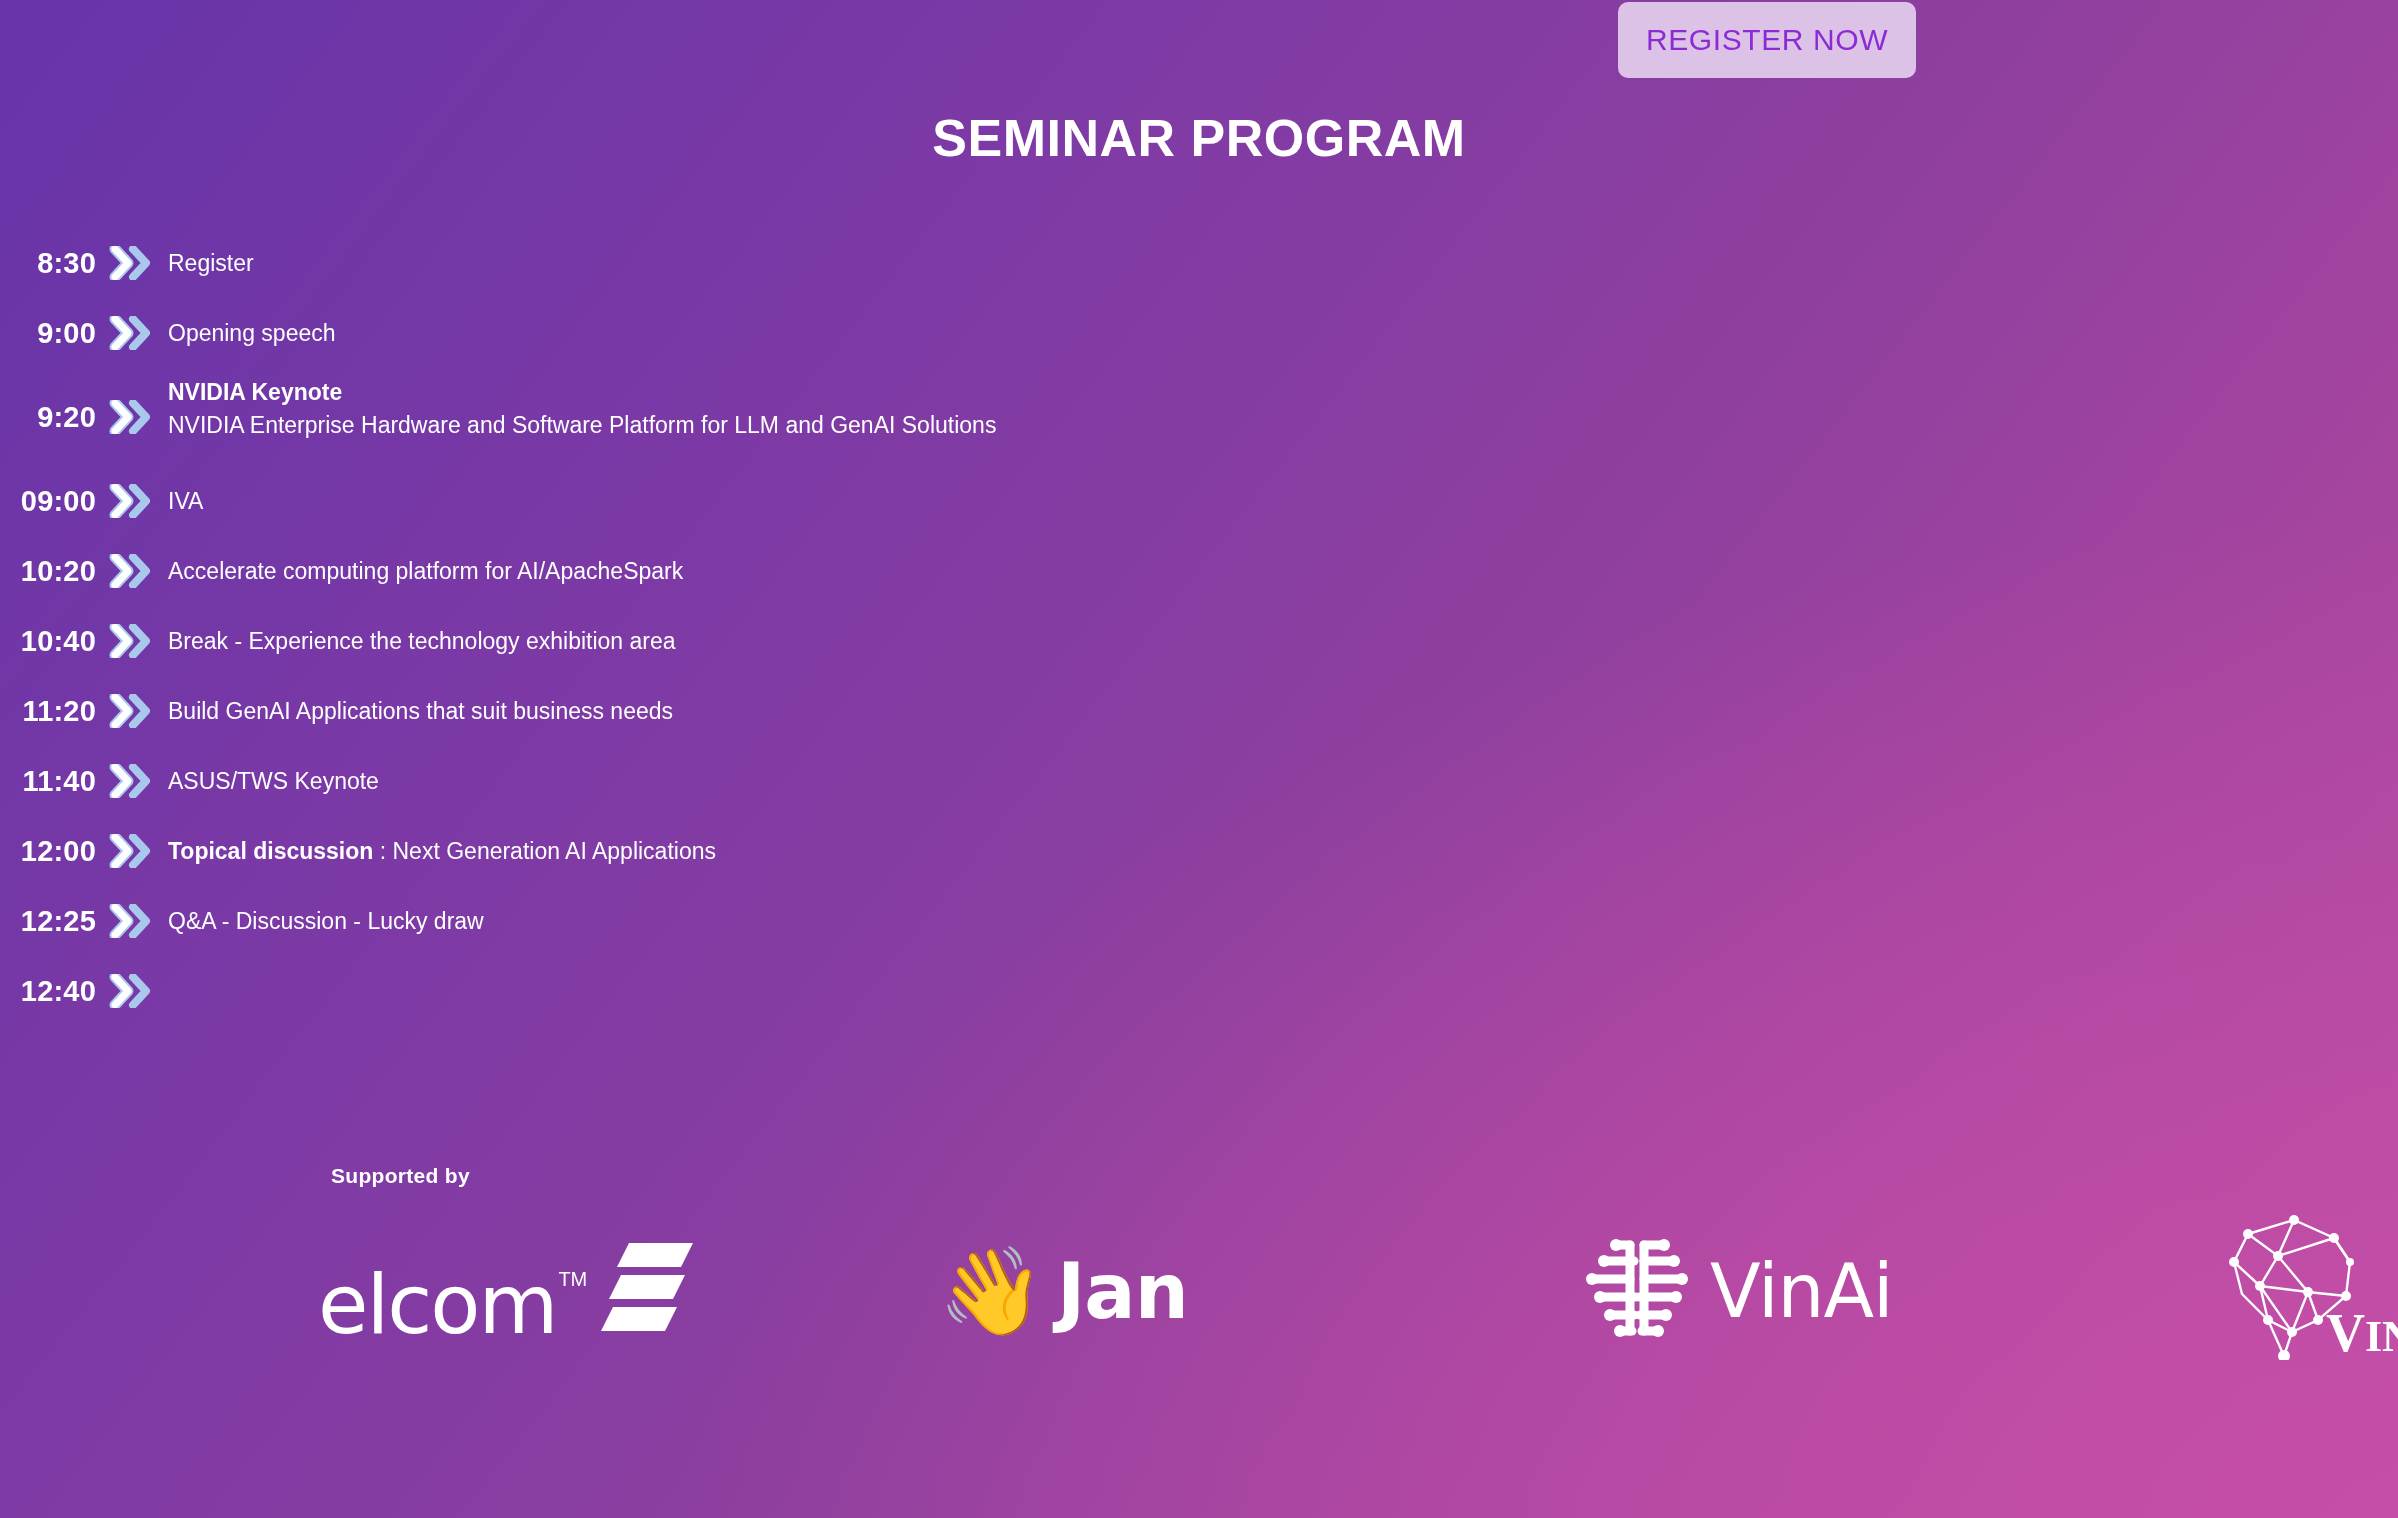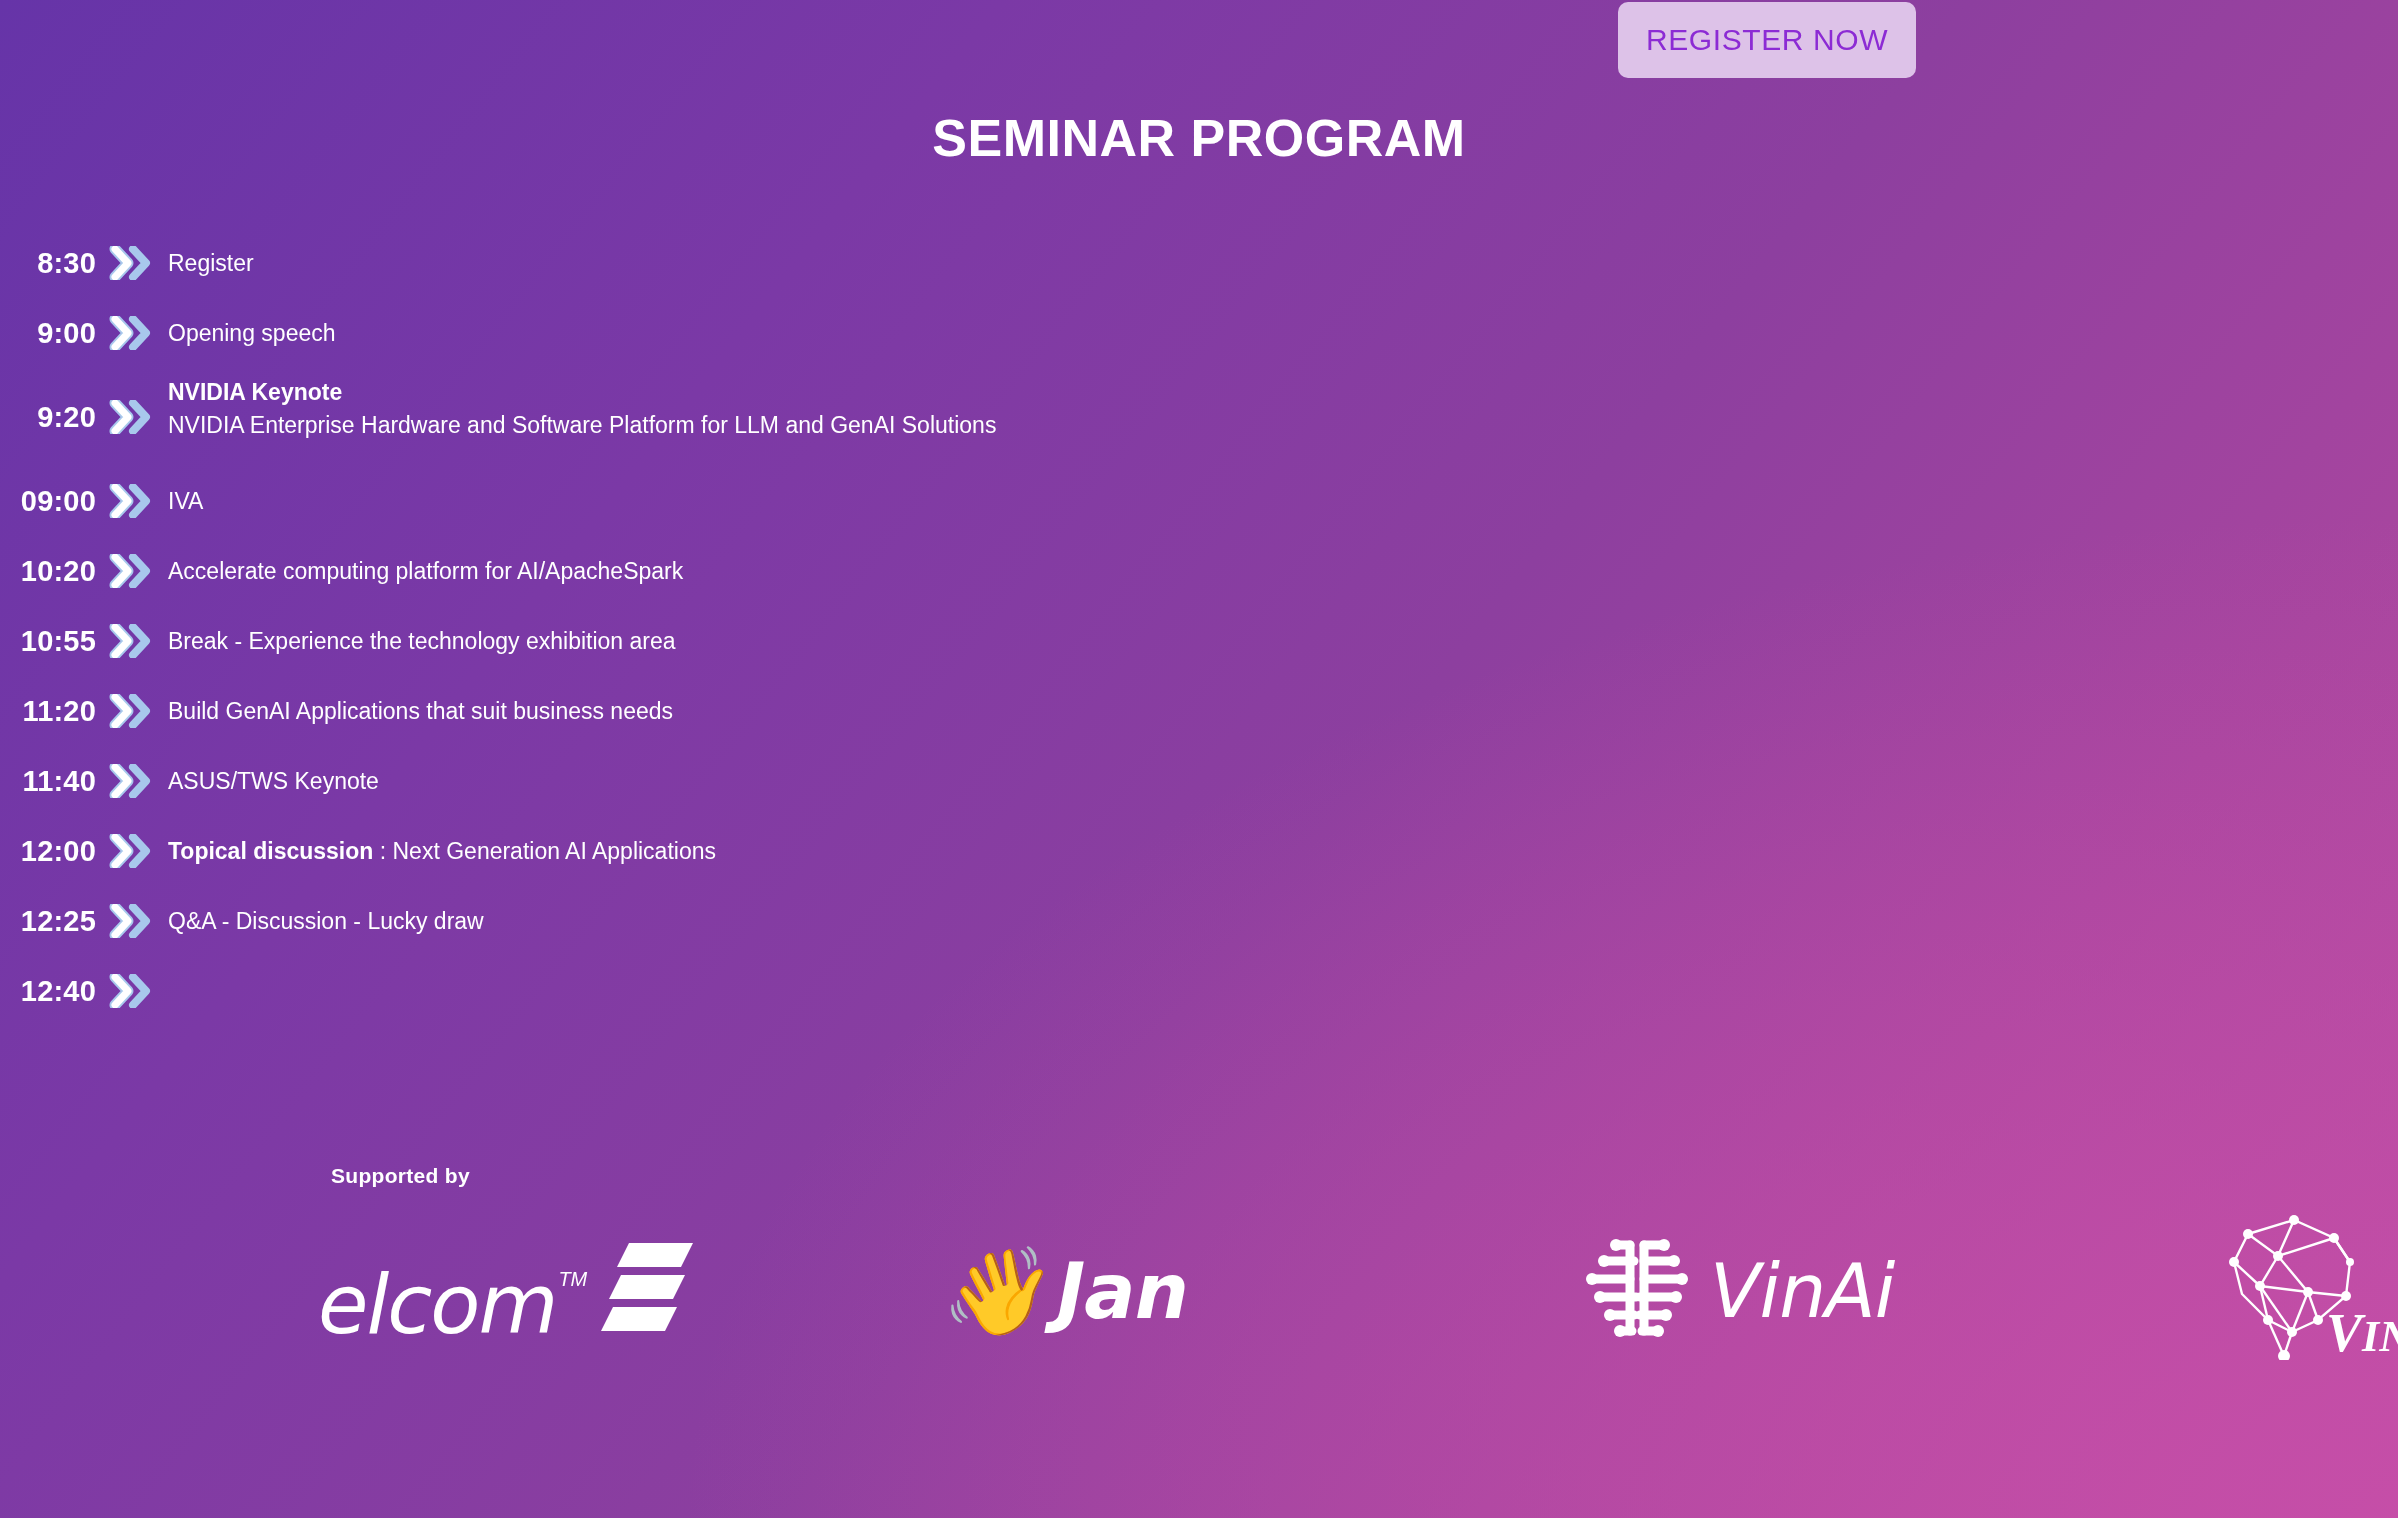--- a/index.html
+++ b/index.html
@@ -131,21 +131,20 @@
   }
 
   .logo-strip {
     position: absolute;
     left: 300px;
     top: 1216px;
     width: 1900px;
     height: 150px;
     display: flex;
     align-items: center;
-    font-style: italic;
   }
   .logo-slot {
     flex: 0 0 auto;
     display: flex;
     align-items: center;
     height: 150px;
   }
   .logo-slot.elcom  { width: 490px; padding-left: 18px; }
   .logo-slot.jan    { width: 480px; padding-left: 130px; }
   .logo-slot.vinai  { width: 470px; padding-left: 160px; }
@@ -269,21 +268,21 @@
         <div class="chev-cell">
           <svg class="chev-icon" width="46" height="34" viewBox="0 0 46 34" aria-hidden="true">
             <path d="M24 3 L37 17 L24 31" fill="none" stroke="#a8c8ec" stroke-width="8" stroke-linecap="round" stroke-linejoin="round"></path>
             <path d="M6 3 L19 17 L6 31" fill="none" stroke="#a8c8ec" stroke-width="11" stroke-linecap="round" stroke-linejoin="round"></path>
             <path d="M6 3 L19 17 L6 31" fill="none" stroke="#ffffff" stroke-width="7" stroke-linecap="round" stroke-linejoin="round"></path>
           </svg>
         </div>
         <div class="sched-text"><span>Accelerate computing platform for AI/ApacheSpark</span></div>
       </div>
       <div class="sched-row">
-        <div class="sched-time">10:55</div>
+        <div class="sched-time">10:40</div>
         <div class="chev-cell">
           <svg class="chev-icon" width="46" height="34" viewBox="0 0 46 34" aria-hidden="true">
             <path d="M24 3 L37 17 L24 31" fill="none" stroke="#a8c8ec" stroke-width="8" stroke-linecap="round" stroke-linejoin="round"></path>
             <path d="M6 3 L19 17 L6 31" fill="none" stroke="#a8c8ec" stroke-width="11" stroke-linecap="round" stroke-linejoin="round"></path>
             <path d="M6 3 L19 17 L6 31" fill="none" stroke="#ffffff" stroke-width="7" stroke-linecap="round" stroke-linejoin="round"></path>
           </svg>
         </div>
         <div class="sched-text"><span>Break - Experience the technology exhibition area</span></div>
       </div>
       <div class="sched-row">

